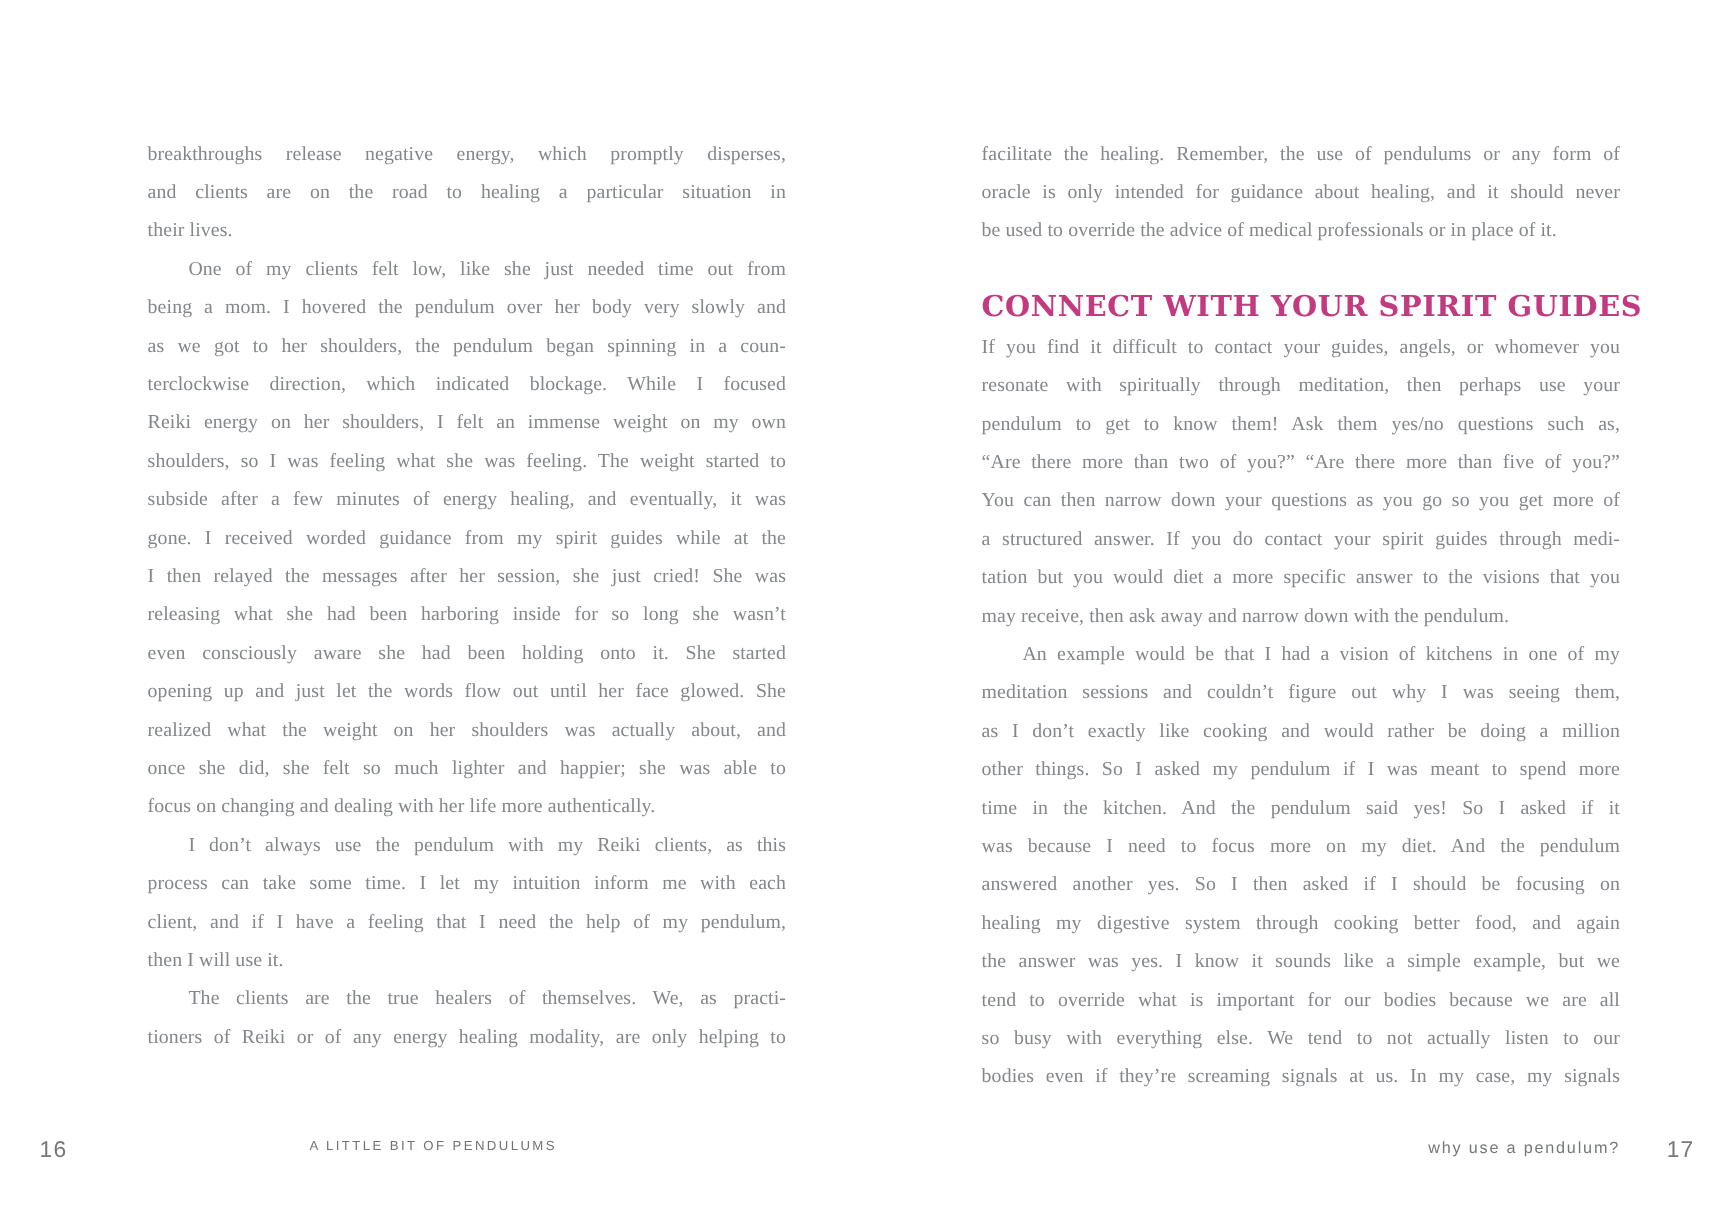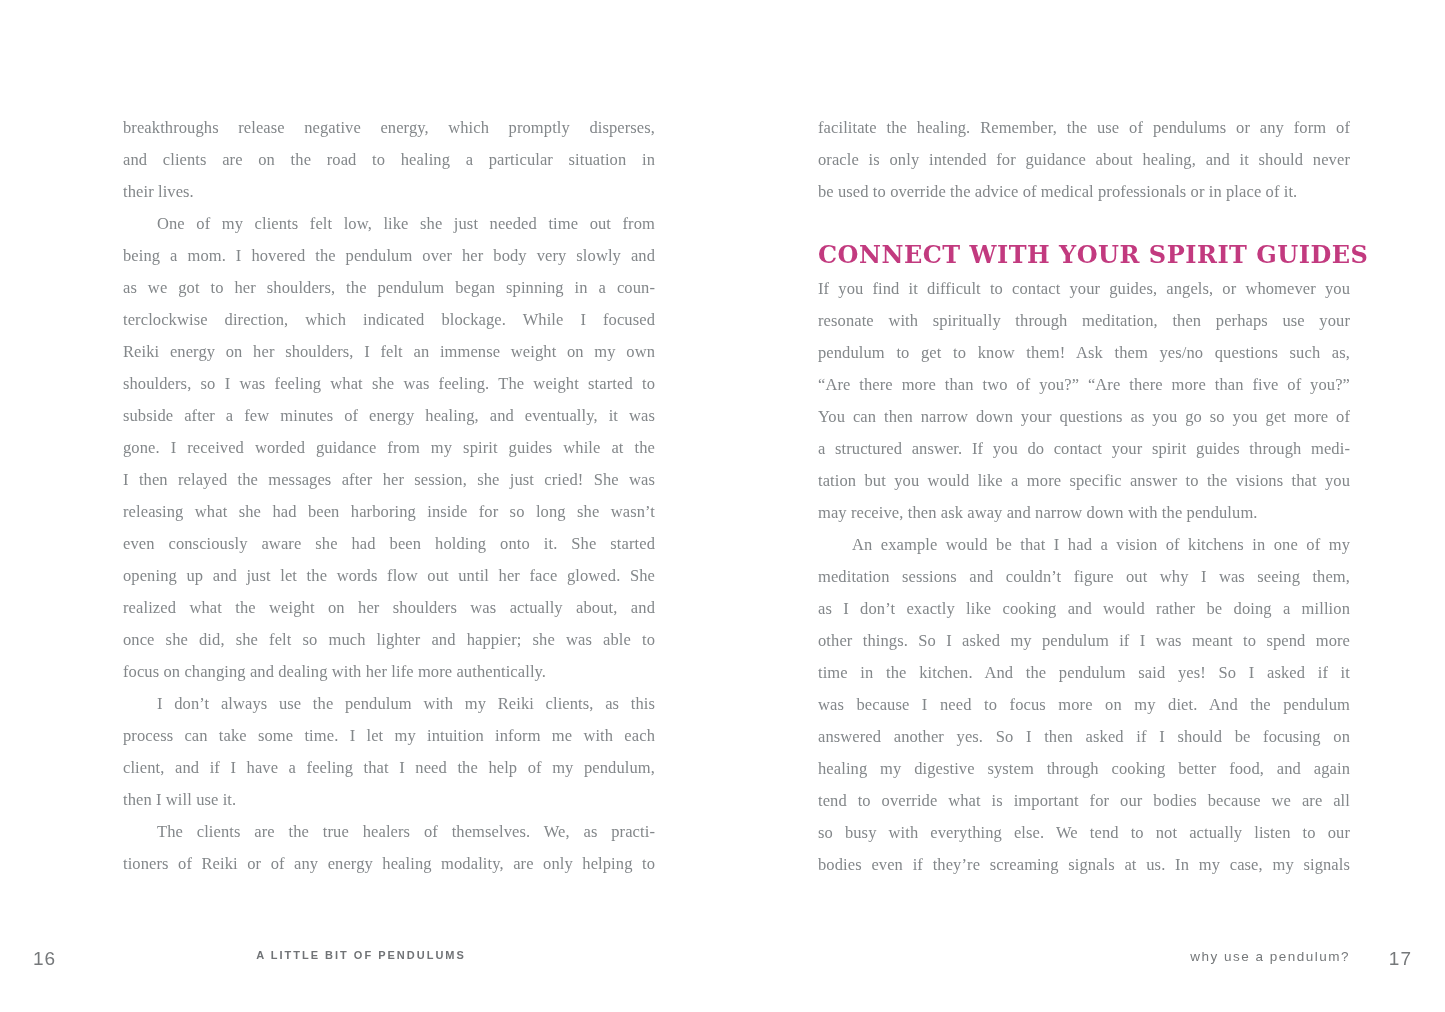--- a/index.html
+++ b/index.html
@@ -55,21 +55,21 @@
   }
   .pagenum { font-size: 19px; letter-spacing: 1px; top: 948px; }
   .pagenum.pn-left  { left: 33px; }
   .pagenum.pn-right { right: 33px; }
   .running-head { top: 949px; }
   .running-head.rh-left {
     left: 95px; width: 532px;
     text-align: center;
     font-size: 11px;
     letter-spacing: 2px;
-    font-weight: bold;
+    font-weight: normal;
     color: #707376;
   }
   .running-head.rh-right {
     left: 818px; width: 532px;
     text-align: right;
     font-size: 13.5px;
     letter-spacing: 1.5px;
     color: #75787a;
   }
 </style>
@@ -123,32 +123,33 @@
       </div>
     <h2 class="section-heading" style="color: rgb(194, 58, 127);">CONNECT WITH YOUR SPIRIT GUIDES</h2>
     <div>
         <div class="para">
           <div class="tl">If you find it difficult to contact your guides, angels, or whomever you</div>
           <div class="tl">resonate with spiritually through meditation, then perhaps use your</div>
           <div class="tl">pendulum to get to know them! Ask them yes/no questions such as,</div>
           <div class="tl">“Are there more than two of you?” “Are there more than five of you?”</div>
           <div class="tl">You can then narrow down your questions as you go so you get more of</div>
           <div class="tl">a structured answer. If you do contact your spirit guides through medi-</div>
-          <div class="tl">tation but you would like a more specific answer to the visions that you</div>
+          <div class="tl">tation but you would diet a more specific answer to the visions that you</div>
           <div class="tl last">may receive, then ask away and narrow down with the pendulum.</div>
         </div>
         <div class="para indent">
           <div class="tl">An example would be that I had a vision of kitchens in one of my</div>
           <div class="tl">meditation sessions and couldn’t figure out why I was seeing them,</div>
           <div class="tl">as I don’t exactly like cooking and would rather be doing a million</div>
           <div class="tl">other things. So I asked my pendulum if I was meant to spend more</div>
           <div class="tl">time in the kitchen. And the pendulum said yes! So I asked if it</div>
           <div class="tl">was because I need to focus more on my diet. And the pendulum</div>
           <div class="tl">answered another yes. So I then asked if I should be focusing on</div>
           <div class="tl">healing my digestive system through cooking better food, and again</div>
+          <div class="tl">the answer was yes. I know it sounds like a simple example, but we</div>
           <div class="tl">tend to override what is important for our bodies because we are all</div>
           <div class="tl">so busy with everything else. We tend to not actually listen to our</div>
           <div class="tl">bodies even if they’re screaming signals at us. In my case, my signals</div>
         </div>
       </div>
   </div>
 
   <span class="footer-item pagenum pn-left">16</span>
 
   <span class="footer-item running-head rh-left">A LITTLE BIT OF PENDULUMS</span>

